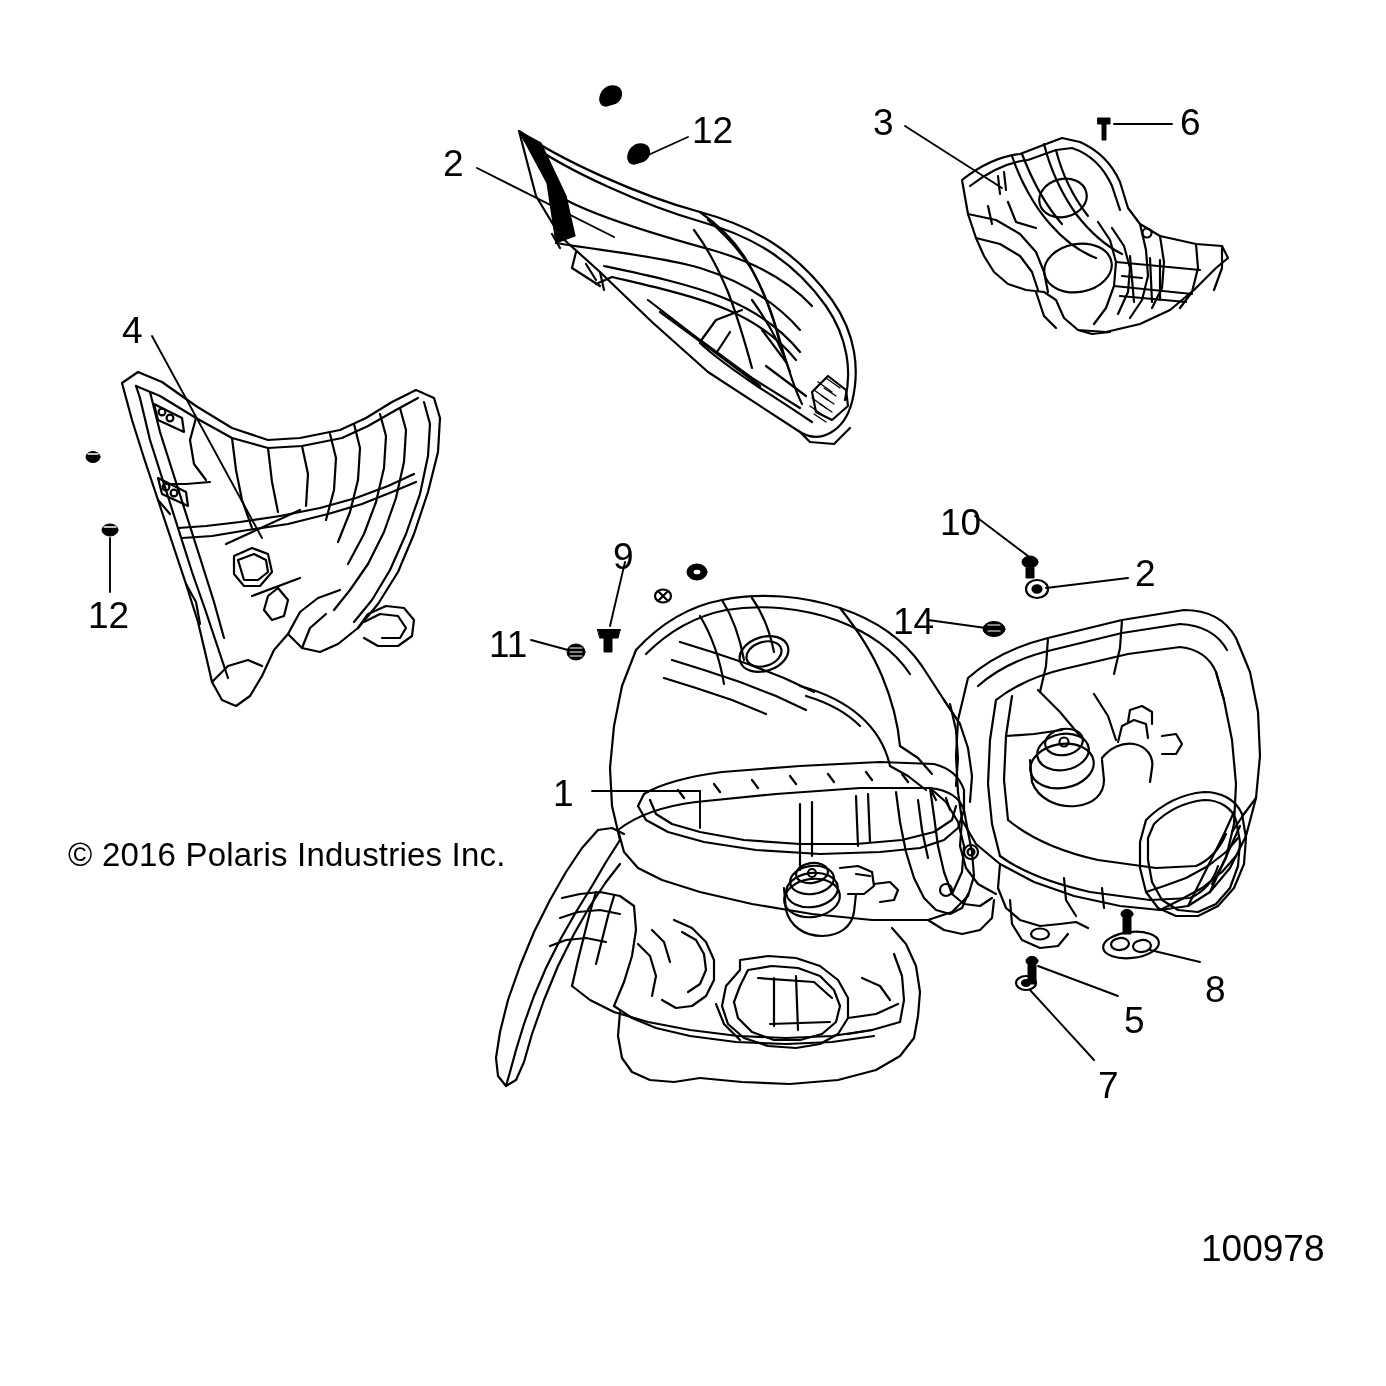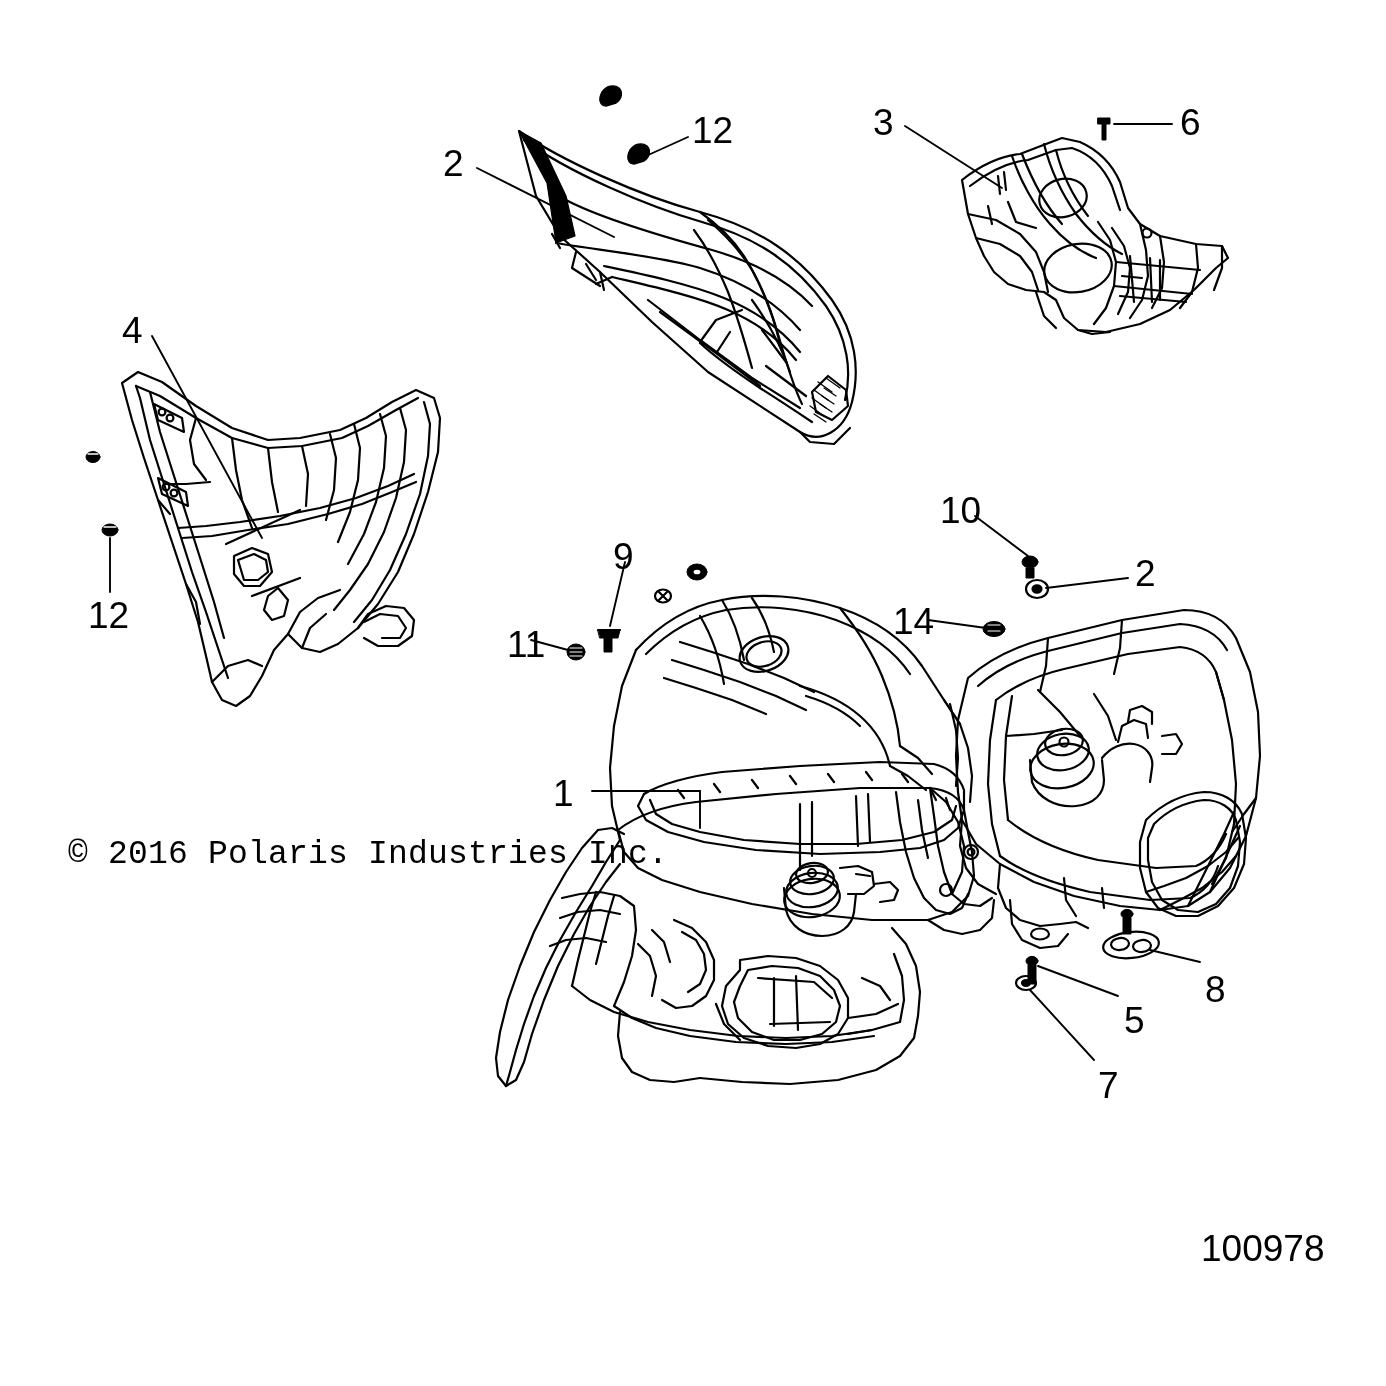--- a/index.html
+++ b/index.html
@@ -35,21 +35,21 @@
     line-height: 1;
     color: #000;
     white-space: nowrap;
     -webkit-font-smoothing: antialiased;
   }
   #copyright-notice {
     position: absolute;
     left: 68px;
     top: 836px;
     font-size: 33px;
-    font-family: Liberation Mono, monospace;
+    font-family: Liberation Sans, sans-serif;
     letter-spacing: 0.2px;
     white-space: nowrap;
   }
   #drawing-number {
     position: absolute;
     left: 1162px;
     top: 1228px;
     font-size: 37px;
     font-family: "Liberation Sans", sans-serif;
     white-space: nowrap;
@@ -419,22 +419,22 @@
 
   <div class="callout" style="left:553px;  top:775px;">1</div>
   <div class="callout" style="left:443px;  top:145px;">2</div>
   <div class="callout" style="left:873px;  top:104px;">3</div>
   <div class="callout" style="left:122px;  top:312px;">4</div>
   <div class="callout" style="left:1124px; top:1002px;">5</div>
   <div class="callout" style="left:1180px; top:104px;">6</div>
   <div class="callout" style="left:1098px; top:1067px;">7</div>
   <div class="callout" style="left:1205px; top:971px;">8</div>
   <div class="callout" style="left:613px;  top:538px;">9</div>
-  <div class="callout" style="left:940px;  top:492px;">10</div>
-  <div class="callout" style="left:507px;  top:626px;">11</div>
+  <div class="callout" style="left:940px;  top:504px;">10</div>
+  <div class="callout" style="left:489px;  top:626px;">11</div>
   <div class="callout" style="left:692px; top:112px;">12</div>
   <div class="callout" style="left:88px;  top:597px;">12</div>
   <div class="callout" style="left:1135px; top:555px;">2</div>
   <div class="callout" style="left:893px;  top:603px;">14</div>
 
   <div id="copyright-notice">© 2016 Polaris Industries Inc.</div>
   <div id="drawing-number">100978</div>
 
 </div>
 

